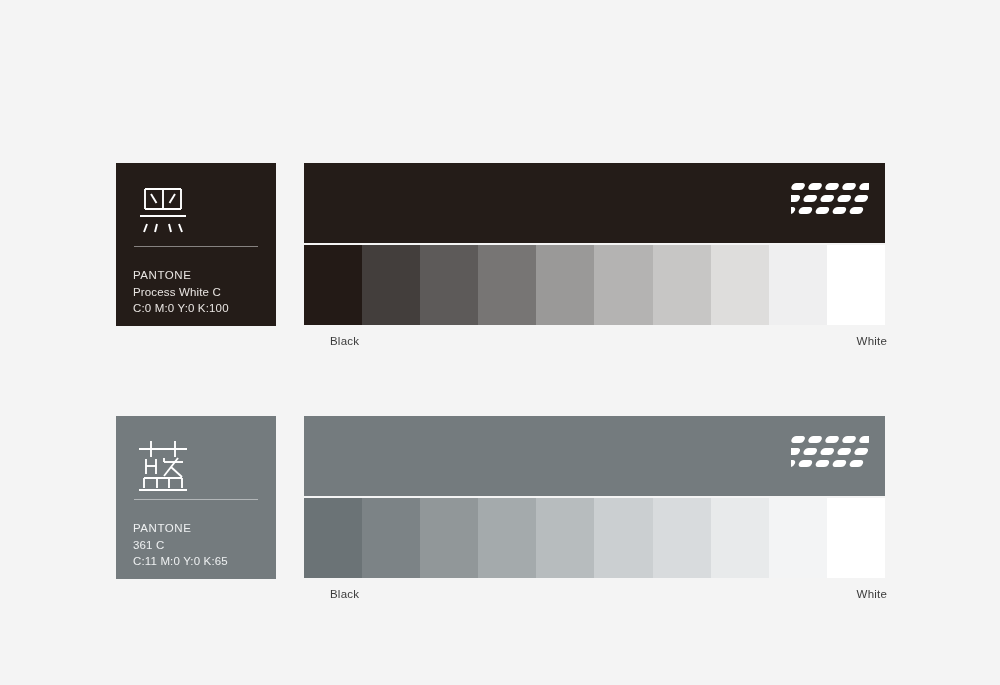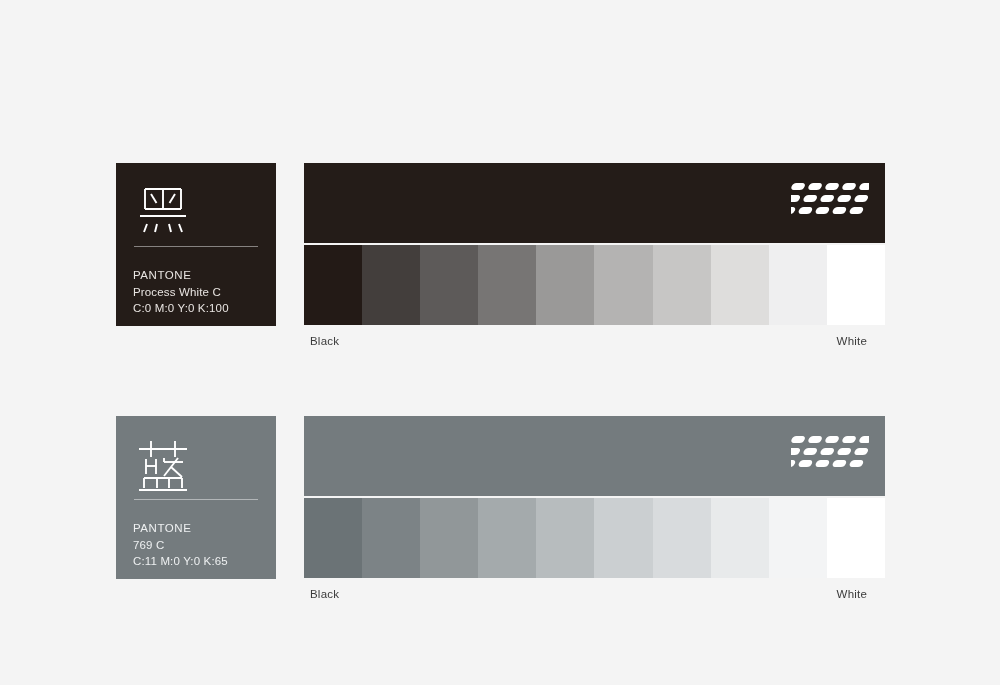--- a/index.html
+++ b/index.html
@@ -101,21 +101,21 @@
     display: flex;
   }
   .strip .chip {
     flex: 1 1 0;
     height: 100%;
   }
 
   
   .strip-labels {
     position: absolute;
-    left: 300px;
+    left: 320px;
     top: 172px;
     width: 581px;
     height: 16px;
     text-decoration: underline;
   }
   .strip-labels .lbl {
     position: absolute;
     top: 0;
     font-size: 11.5px;
     color: #3b3b3b;
@@ -237,21 +237,21 @@
             <path d="M48 42 V52"></path>
             <path d="M23 42 V52"></path>
             <path d="M35 42 V52"></path>
             <path d="M5 54 H53"></path>
           </g>
         </svg>
       </div>
       <div class="card-rule"></div>
       <div class="card-text">
         <div class="line pantone">PANTONE</div>
-        <div class="line">769 C</div>
+        <div class="line">361 C</div>
         <div class="line">C:11 M:0 Y:0 K:65</div>
       </div>
     </div>
 
     <div class="banner" id="banner-1" style="background: rgb(116, 123, 126);">
       <div class="banner-mark">
         <svg width="78" height="44" viewBox="0 0 78 44" aria-hidden="true" id="mark-1">
           <g fill="#ffffff">
             <g transform="translate(2,2)">
               <g transform="skewX(-22)">

